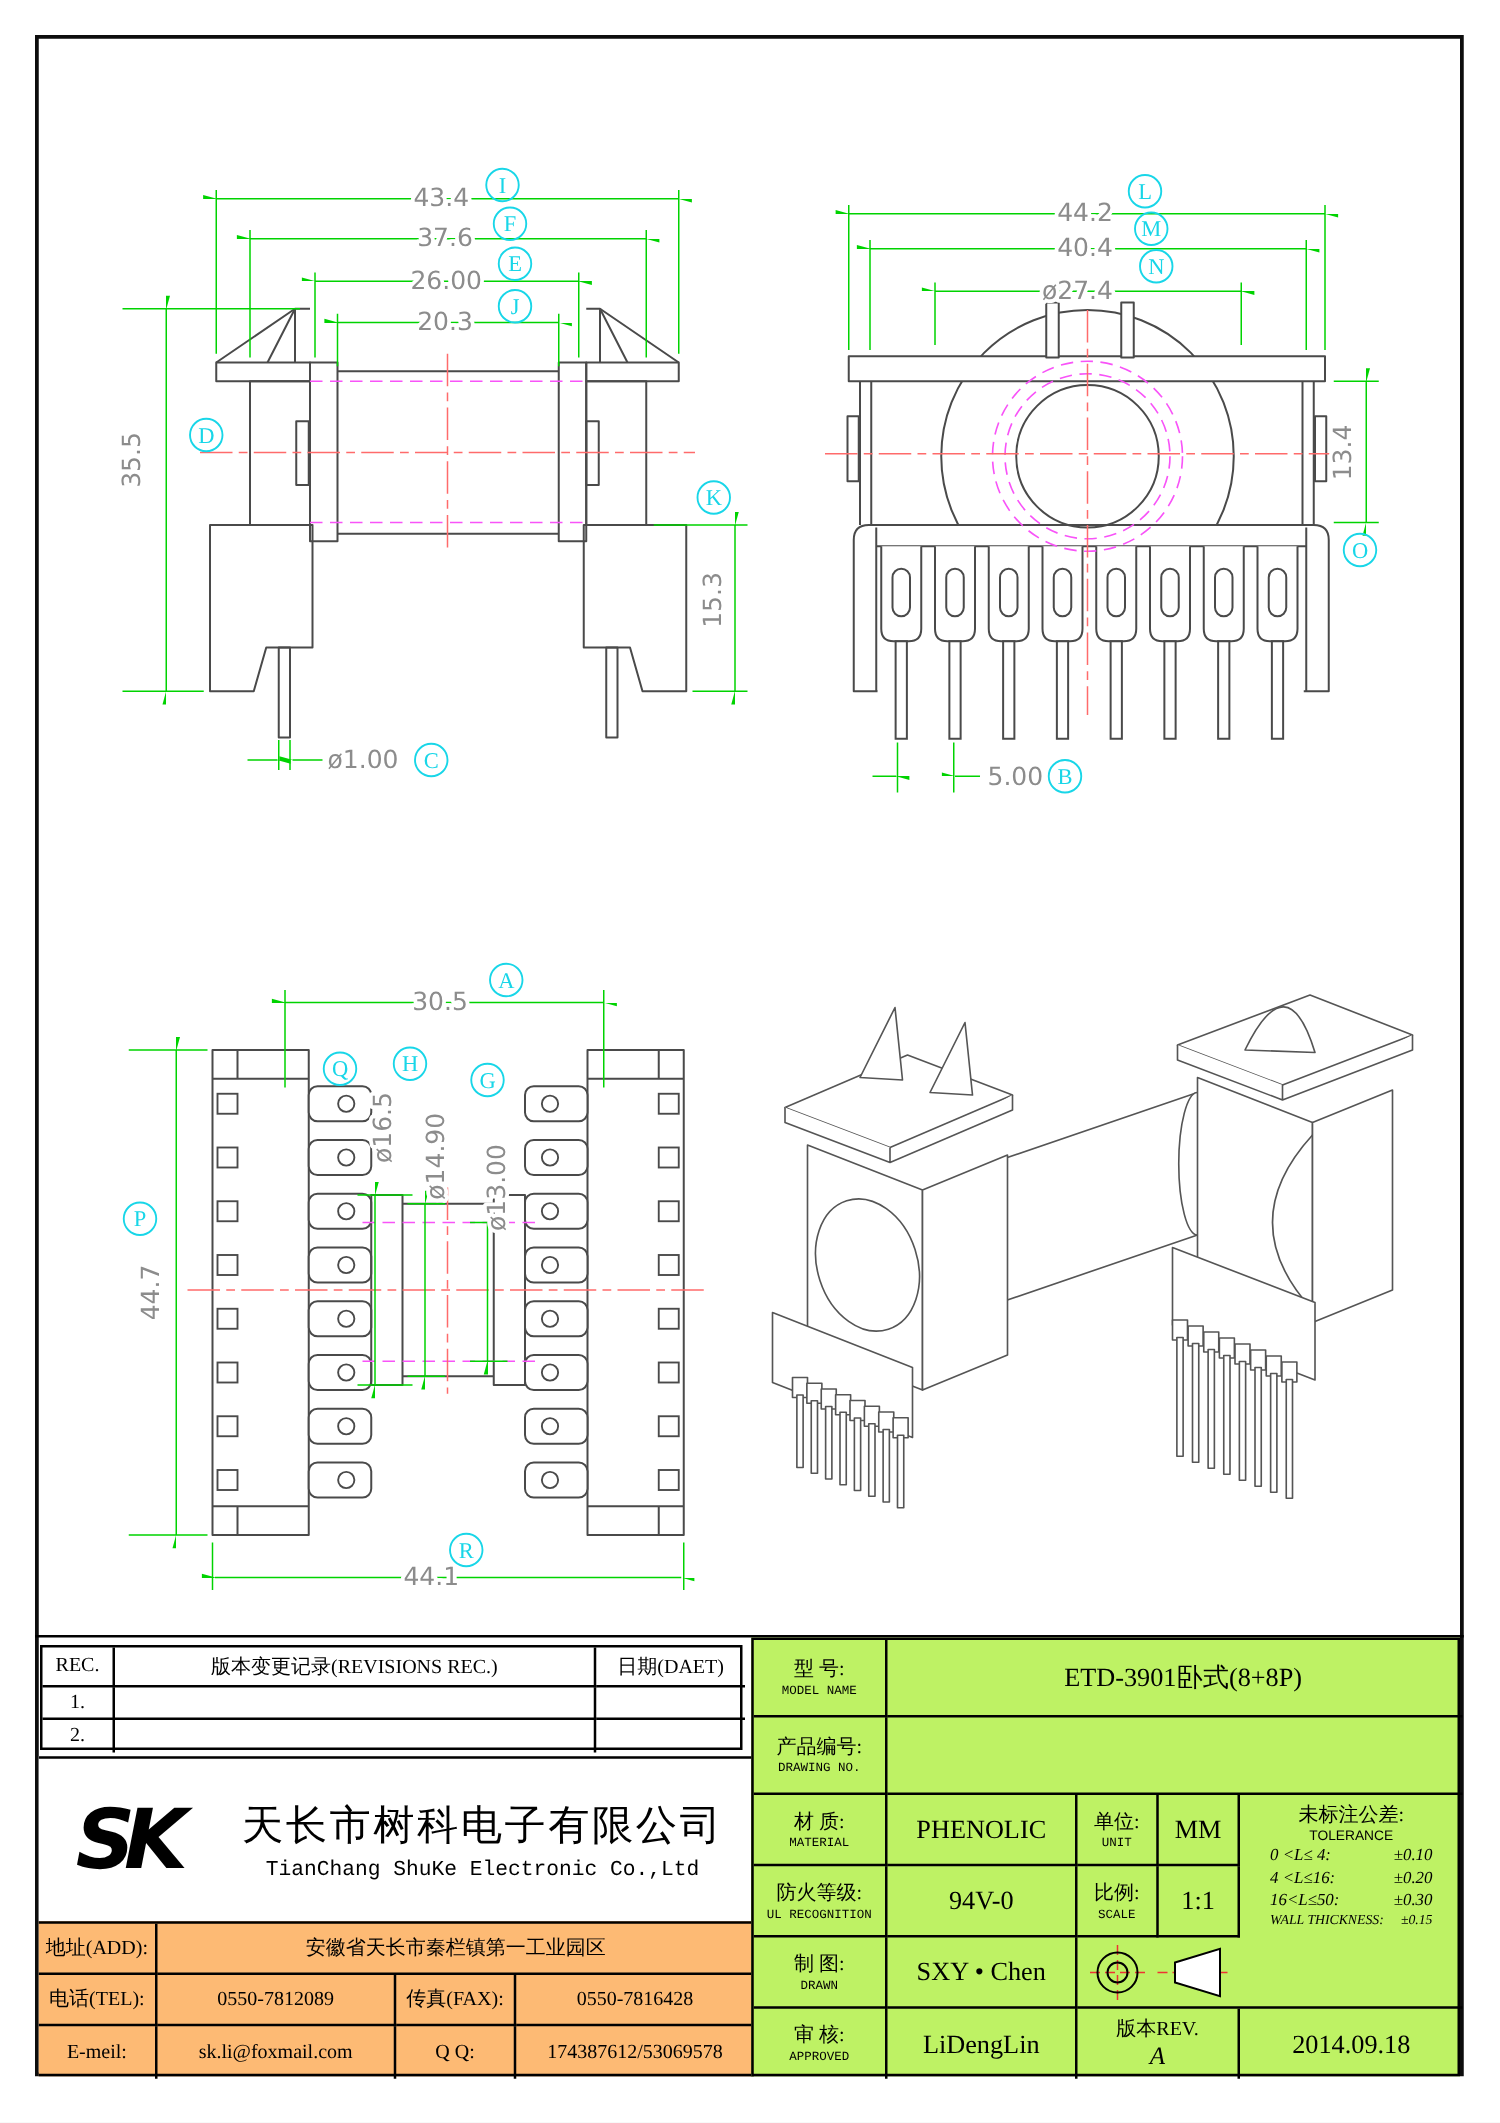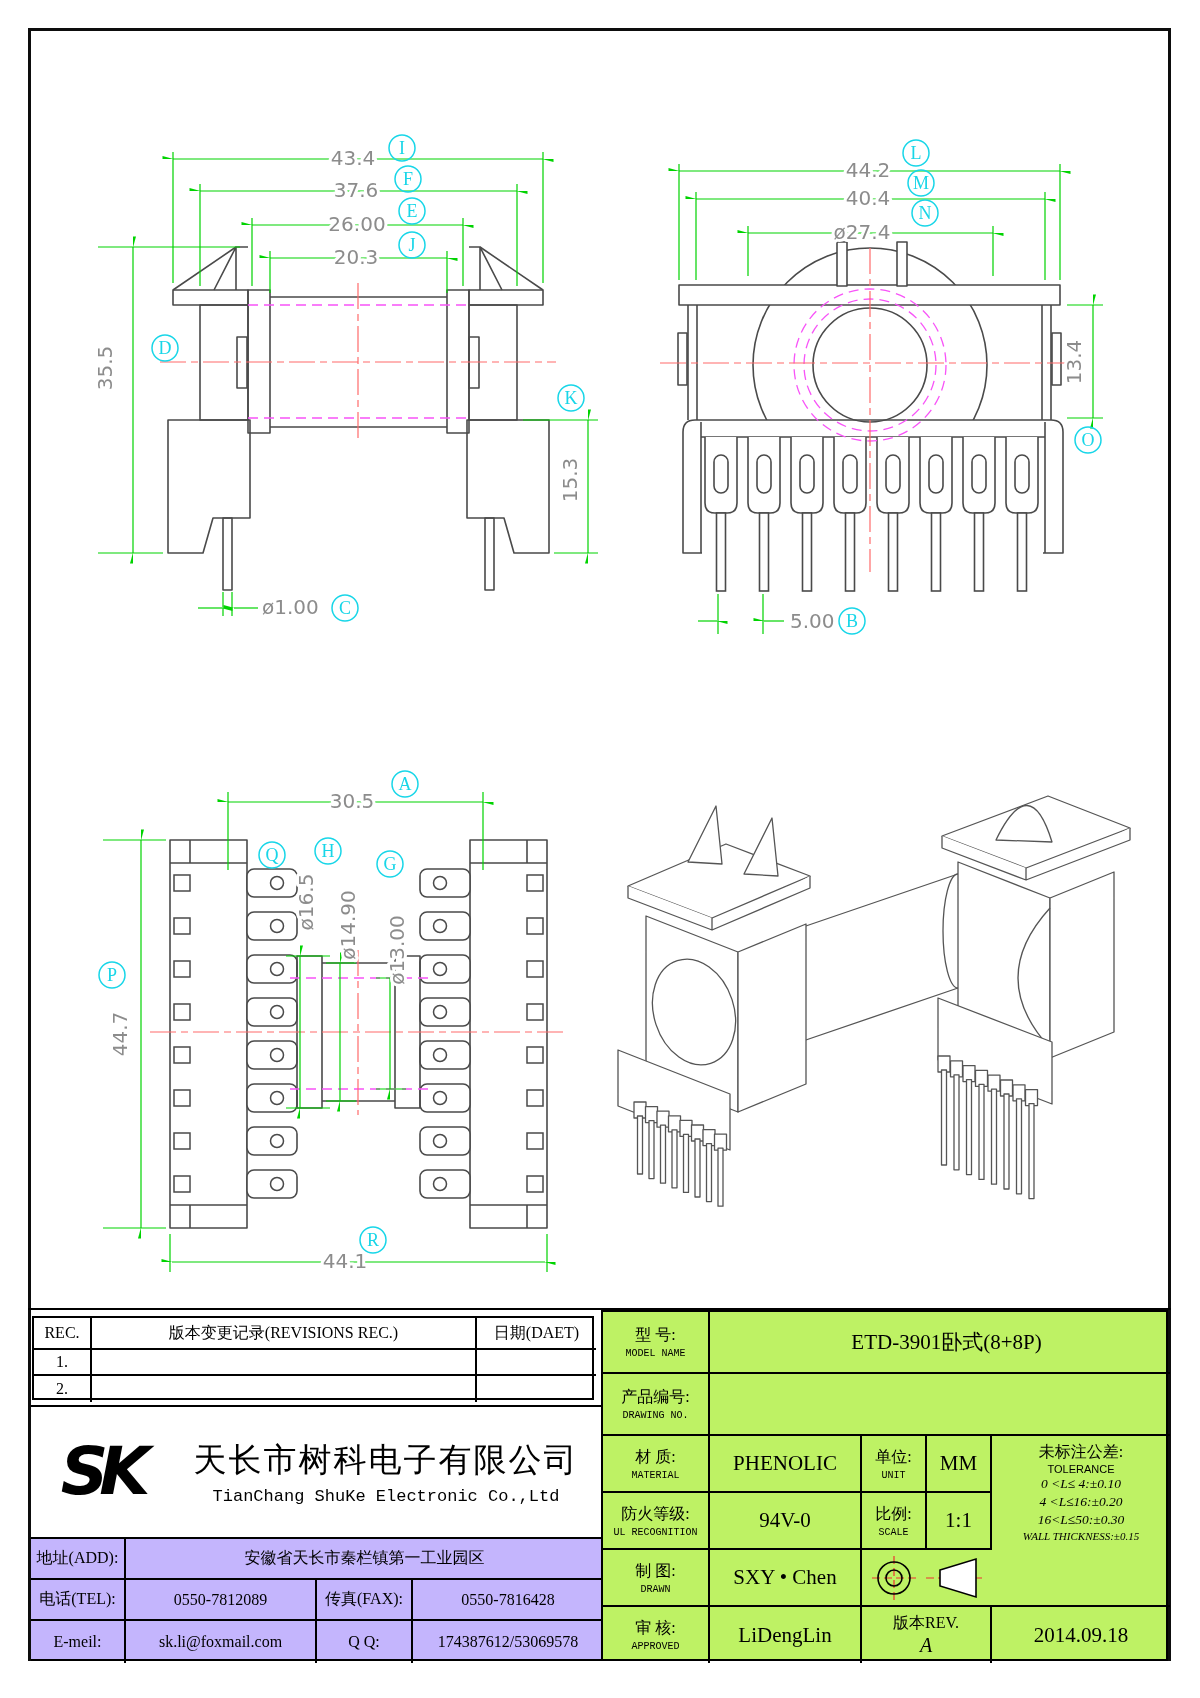--- a/index.html
+++ b/index.html
@@ -27,38 +27,38 @@
   .comp{position:absolute;left:31px;top:1405px;width:572px;height:132px;border-top:2px solid #000;
         border-right:2px solid #000;box-sizing:border-box;display:flex;align-items:center;background:#fff;}
   .sklogo{width:140px;text-align:center;font-weight:900;font-style:italic;font-size:66px;
           letter-spacing:-9px;font-family:"DejaVu Sans",sans-serif;line-height:1;}
   .cname{flex:1;text-align:center;}
   .cn-cn{font-size:33px;letter-spacing:2px;}
   .cn-en{font-size:17px;font-family:"Liberation Mono","DejaVu Sans Mono",monospace;margin-top:4px;}
   .contact{position:absolute;left:31px;top:1537px;width:572px;height:124px;display:grid;
            grid-template-columns:95px 191px 96px 190px;grid-template-rows:41px 41px 42px;
            border-top:2px solid #000;border-right:2px solid #000;border-bottom:2px solid #000;
-           box-sizing:border-box;background:#c4b5fd;}
+           box-sizing:border-box;background:#fdba74;}
   .contact>div{border-right:2px solid #000;border-bottom:2px solid #000;display:flex;
                align-items:center;justify-content:center;font-size:16px;}
   .contact>div.nr{border-right:none}.contact>div.nb{border-bottom:none}
   .rs{position:absolute;left:601px;top:1310px;width:567px;height:351px;display:grid;
       grid-template-columns:107px 152px 65px 65px 178px;
       grid-template-rows:62px 62px 57px 57px 57px 56px;
       border:2px solid #000;box-sizing:border-box;background:#bef264;}
   .rs>div{border-right:2px solid #000;border-bottom:2px solid #000;display:flex;flex-direction:column;
           align-items:center;justify-content:center;overflow:hidden;}
   .rs>div.nr{border-right:none}.rs>div.nb{border-bottom:none}
   .cl{font-size:16px;}
   .ce{font-size:10px;margin-top:2px;font-family:"Liberation Mono","DejaVu Sans Mono",monospace;}
   .cv{font-size:21px;}
   .tolbox{justify-content:flex-start !important;padding-top:6px;}
   .tol-title{font-size:16px;}
   .tol-en{font-size:11px;font-family:Liberation Sans, sans-serif;}
-  .tolrow{width:100%;display:flex;justify-content:center;padding:1px 0;box-sizing:border-box;
+  .tolrow{width:100%;display:flex;justify-content:space-between;padding:1px 24px;box-sizing:border-box;
           font-size:13.5px;font-style:italic;}
   .tolrow.small{font-size:11px;}
   .revA{font-size:20px;font-style:italic;}
 </style>
 </head>
 <body>
 
 <div class="sheet">
   <div class="pageborder"></div>
 

